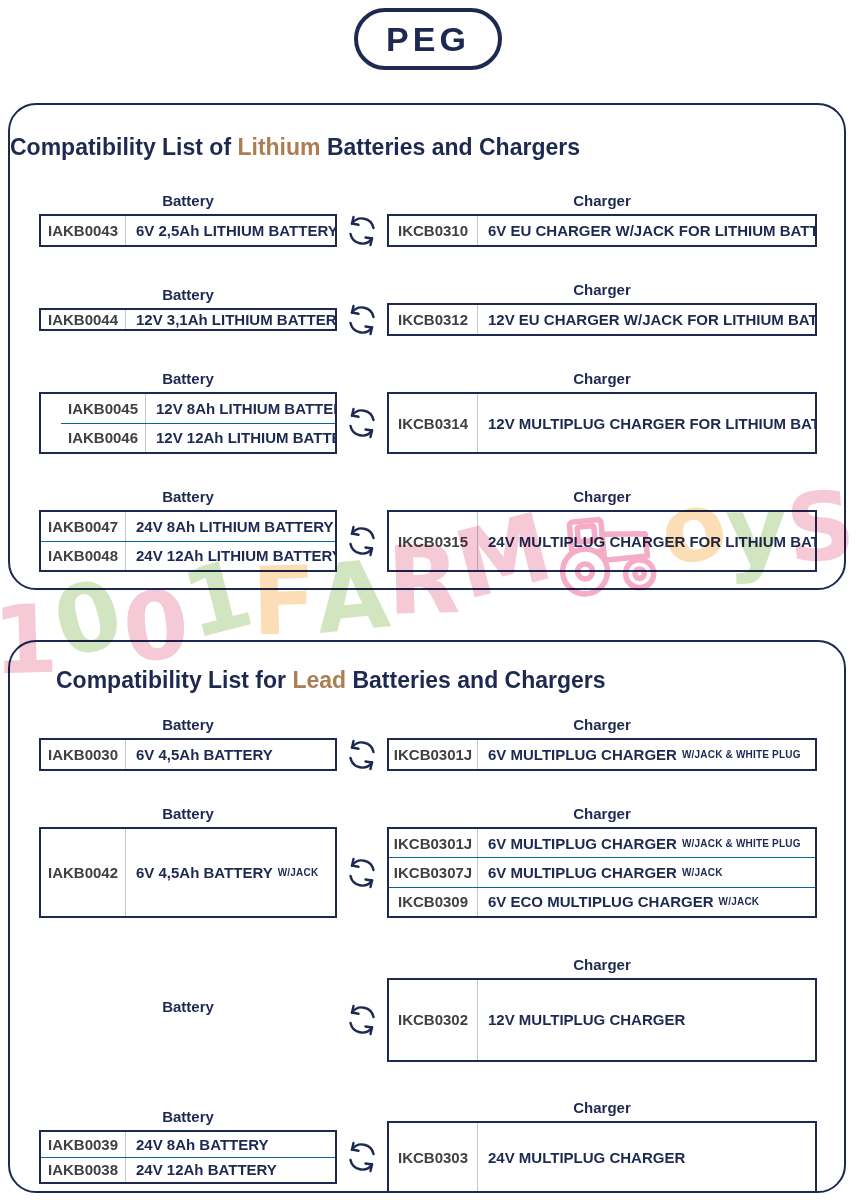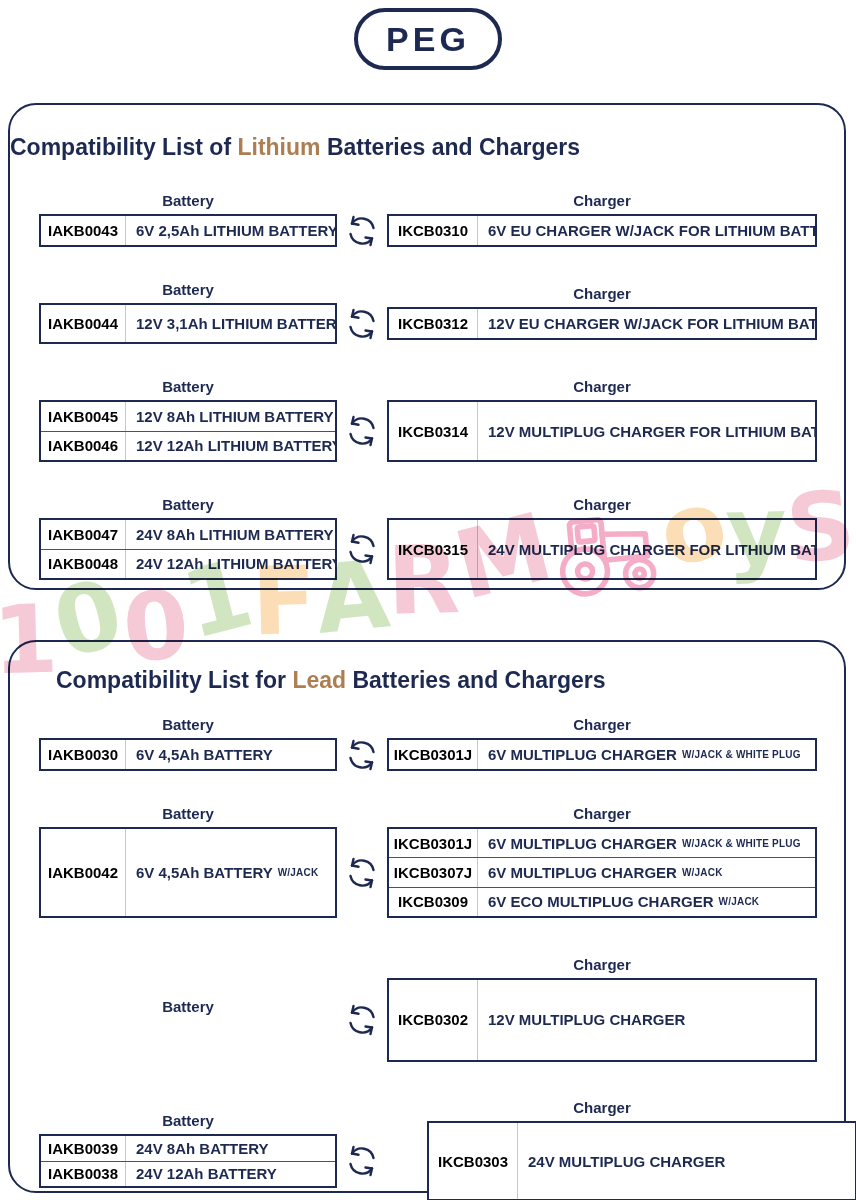--- a/index.html
+++ b/index.html
@@ -38,21 +38,21 @@
     height:18px;margin-bottom:4px;
   }
   .box{
     border:2px solid #1d2951;box-sizing:border-box;background:#ffffff;
     display:flex;flex-direction:column;width:100%;
   }
   .sub-row{flex:1;display:flex;align-items:stretch;}
   .sub-row + .sub-row{border-top:1px solid #0369a1;}
   .code-cell{
     display:flex;align-items:center;justify-content:center;
-    font-size:15px;font-weight:bold;color:#000000;
+    font-size:15px;font-weight:bold;color:#404040;
     border-right:1px solid #c2c8d4;flex:0 0 auto;
   }
   .battery .code-cell{width:84px;}
   .charger .code-cell{width:88px;}
   .desc-cell{
     flex:1;display:flex;align-items:center;padding-left:10px;padding-right:4px;
     font-size:15px;font-weight:bold;color:#1d2951;white-space:nowrap;overflow:hidden;
   }
   .desc-suffix{font-size:10px;margin-left:5px;letter-spacing:0.2px;}
   
@@ -112,21 +112,21 @@
               <div class="desc-cell">
                 <span>6V EU CHARGER W/JACK FOR LITHIUM BATT.</span>
               </div>
             </div>
           </div>
         </div>
       </div>
       <div class="compat-row">
         <div class="side battery">
           <div class="group-label">Battery</div>
-          <div class="box" style="height: 41px;">
+          <div class="box" style="height: 23px;">
             <div class="sub-row">
               <div class="code-cell">IAKB0044</div>
               <div class="desc-cell">
                 <span>12V 3,1Ah LITHIUM BATTERY</span>
               </div>
             </div>
           </div>
         </div>
         <div class="sync-wrap" style="height: 33px;">
   <svg width="36" height="36" viewBox="0 0 36 36" fill="none" stroke="#1d2951" stroke-width="2.4" stroke-linecap="round" stroke-linejoin="round">
@@ -146,21 +146,21 @@
               <div class="desc-cell">
                 <span>12V EU CHARGER W/JACK FOR LITHIUM BATT.</span>
               </div>
             </div>
           </div>
         </div>
       </div>
       <div class="compat-row">
         <div class="side battery">
           <div class="group-label">Battery</div>
-          <div class="box" style="height: 62px;">
+          <div class="box" style="height: 62px; padding-left: 20px;">
             <div class="sub-row">
               <div class="code-cell">IAKB0045</div>
               <div class="desc-cell">
                 <span>12V 8Ah LITHIUM BATTERY</span>
               </div>
             </div>
             <div class="sub-row">
               <div class="code-cell">IAKB0046</div>
               <div class="desc-cell">
                 <span>12V 12Ah LITHIUM BATTERY</span>
@@ -372,21 +372,21 @@
     <path d="M29.5 15 A12 12 0 0 0 8 10.5"></path>
     <path d="M8 10.5 L9.5 4"></path>
     <path d="M8 10.5 L14.5 11.8"></path>
     <path d="M6.5 21 A12 12 0 0 0 28 25.5"></path>
     <path d="M28 25.5 L26.5 32"></path>
     <path d="M28 25.5 L21.5 24.5"></path>
   </svg>
 </div>
         <div class="side charger">
           <div class="group-label">Charger</div>
-          <div class="box" style="height: 80px; margin-left: 40px;">
+          <div class="box" style="height: 72px;">
             <div class="sub-row">
               <div class="code-cell">IKCB0303</div>
               <div class="desc-cell">
                 <span>24V MULTIPLUG CHARGER</span>
               </div>
             </div>
           </div>
         </div>
       </div>
     </div>

